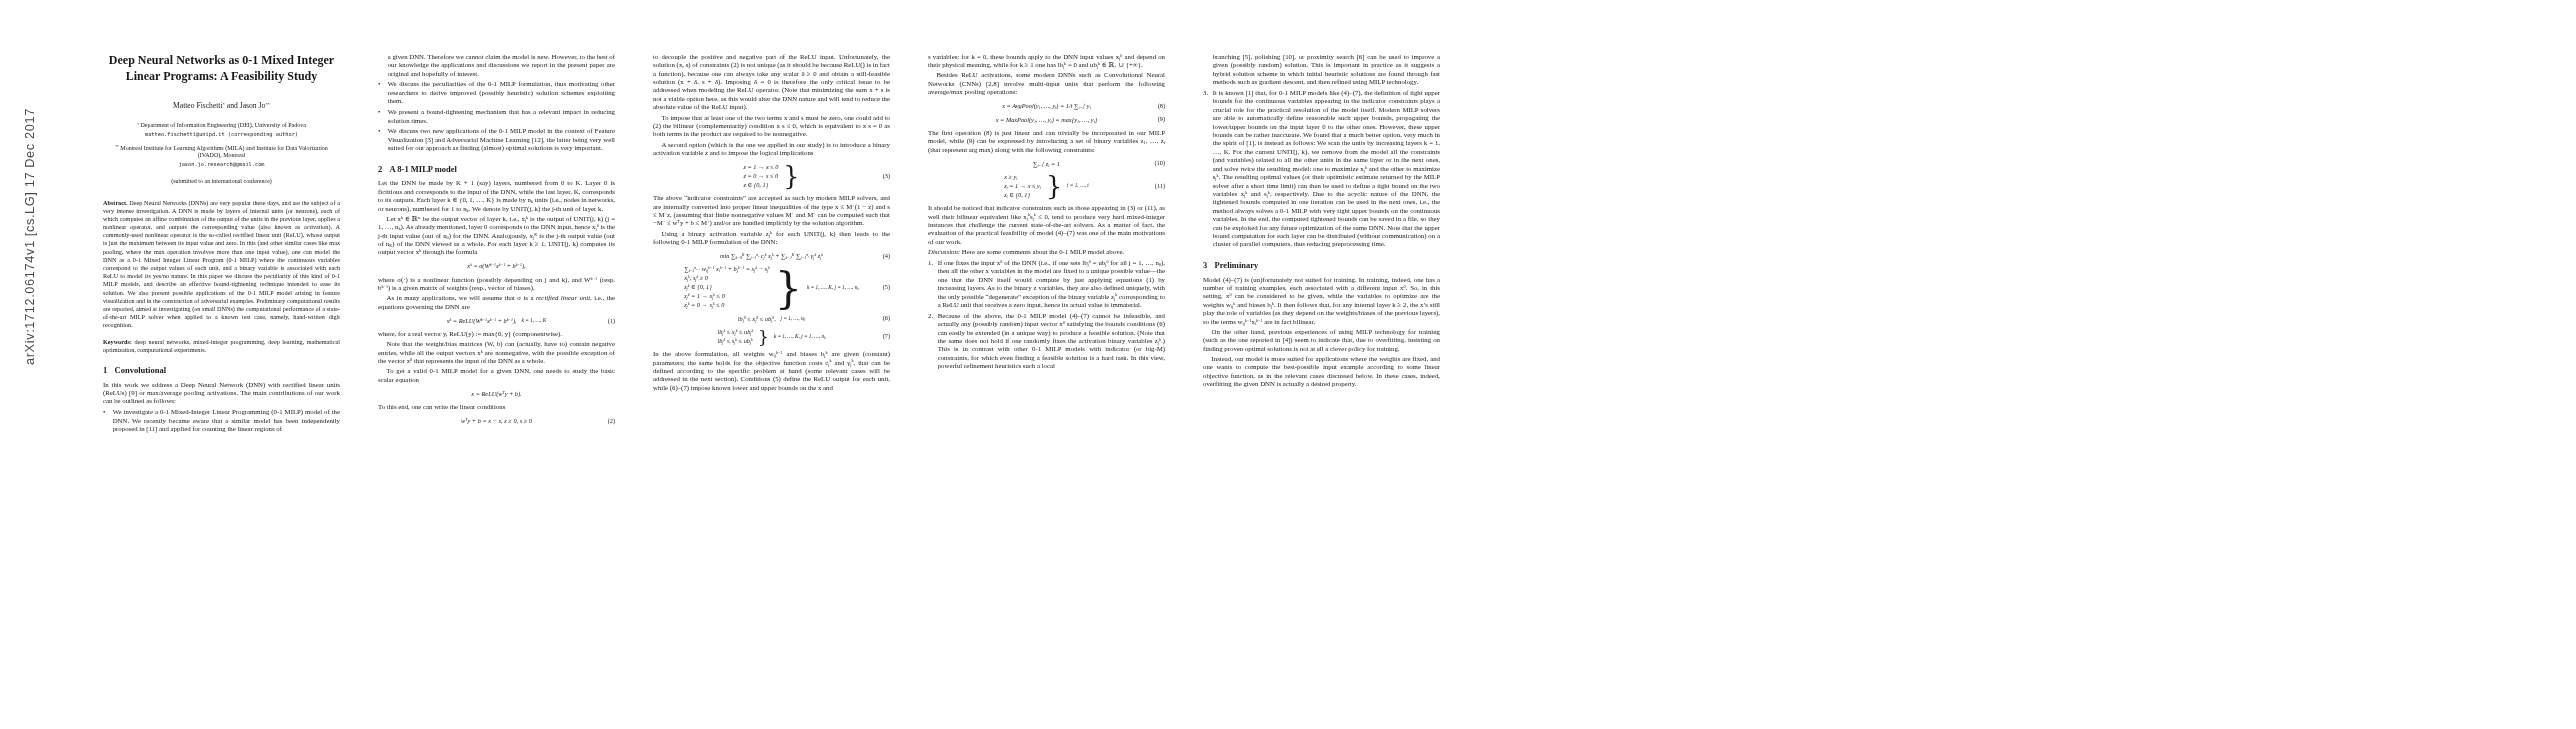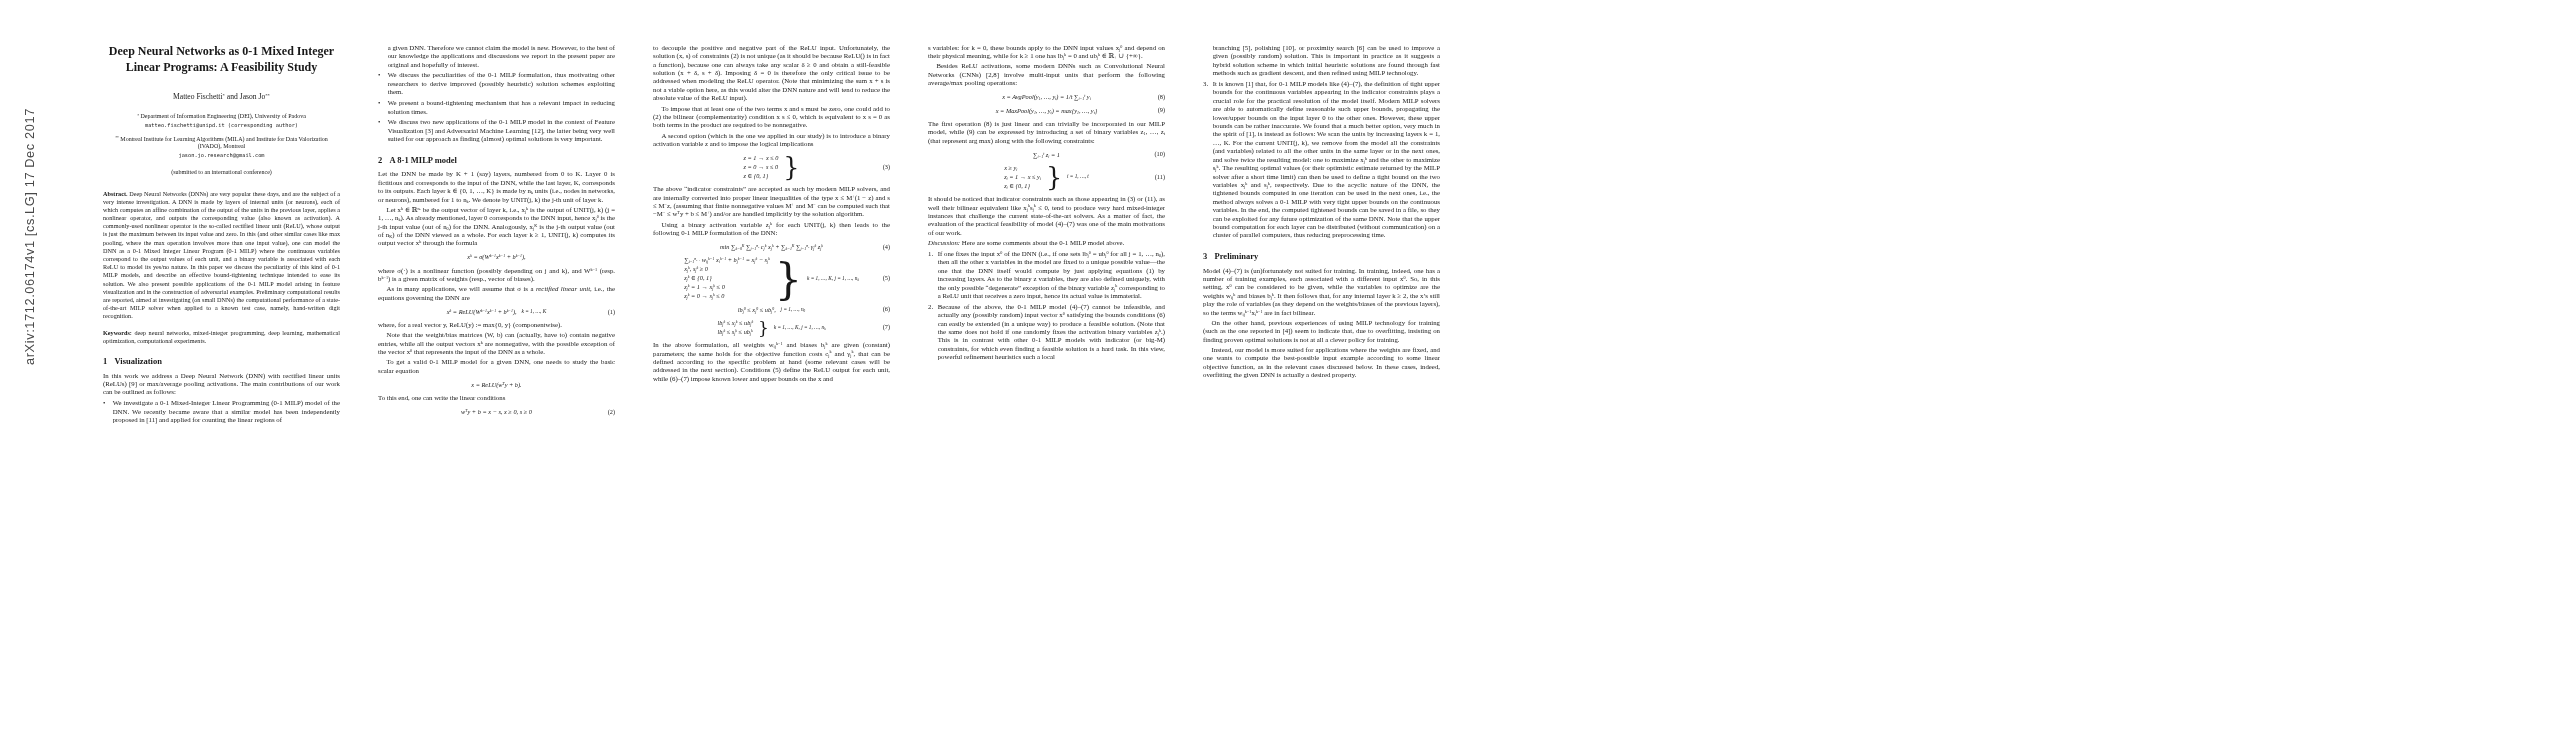--- a/index.html
+++ b/index.html
@@ -22,21 +22,21 @@
     transform: rotate(-90deg);
     transform-origin: 0 0;
     white-space: nowrap;
     font-family: "Liberation Sans", "DejaVu Sans", sans-serif;
     font-size: 12.8px;
     letter-spacing: 0.6px;
     color: #484848;
   }
   .columns {
     position: absolute;
-    left: 103px; top: 42px;
+    left: 103px; top: 51px;
     display: flex;
     gap: 38px;
     align-items: flex-start;
   }
   .col {
     flex: none;
     width: 237px;
     font-size: 6.8px;
     line-height: 1.24;
     text-align: justify;
@@ -116,21 +116,21 @@
         </div>
         <div class="affil">
           <div class="affil-inst"><sup>**</sup> Montreal Institute for Learning Algorithms (MILA) and Institute for Data Valorization (IVADO), Montreal</div>
           <div class="affil-email">jason.jo.research@gmail.com</div>
         </div>
         <div class="subnote">(submitted to an international conference)</div>
         <div class="abstract"><span class="runin">Abstract.</span> <span>Deep Neural Networks (DNNs) are very popular these days, and are the subject of a very intense investigation. A DNN is made by layers of internal units (or neurons), each of which computes an affine combination of the output of the units in the previous layer, applies a nonlinear operator, and outputs the corresponding value (also known as activation). A commonly-used nonlinear operator is the so-called rectified linear unit (ReLU), whose output is just the maximum between its input value and zero. In this (and other similar cases like max pooling, where the max operation involves more than one input value), one can model the DNN as a 0-1 Mixed Integer Linear Program (0-1 MILP) where the continuous variables correspond to the output values of each unit, and a binary variable is associated with each ReLU to model its yes/no nature. In this paper we discuss the peculiarity of this kind of 0-1 MILP models, and describe an effective bound-tightening technique intended to ease its solution. We also present possible applications of the 0-1 MILP model arising in feature visualization and in the construction of adversarial examples. Preliminary computational results are reported, aimed at investigating (on small DNNs) the computational performance of a state-of-the-art MILP solver when applied to a known test case, namely, hand-written digit recognition.</span></div>
         <div class="keywords"><span class="runin">Keywords:</span> <span>deep neural networks, mixed-integer programming, deep learning, mathematical optimization, computational experiments.</span></div>
         <div class="heading">
           <span class="hnum">1</span>
-          <span>Visualization</span>
+          <span>Convolutional</span>
         </div>
         <div class="para noindent">In this work we address a Deep Neural Network (DNN) with rectified linear units (ReLUs) [9] or max/average pooling activations. The main contributions of our work can be outlined as follows:</div>
         <div class="item">
           <span class="item-marker">•</span>
           <span class="item-body">We investigate a 0-1 Mixed-Integer Linear Programming (0-1 MILP) model of the DNN. We recently became aware that a similar model has been independently proposed in [11] and applied for counting the linear regions of</span>
         </div>
       </div>
       <div class="col">
         <div class="para noindent cont">a given DNN. Therefore we cannot claim the model is new. However, to the best of our knowledge the applications and discussions we report in the present paper are original and hopefully of interest.</div>
         <div class="item">

